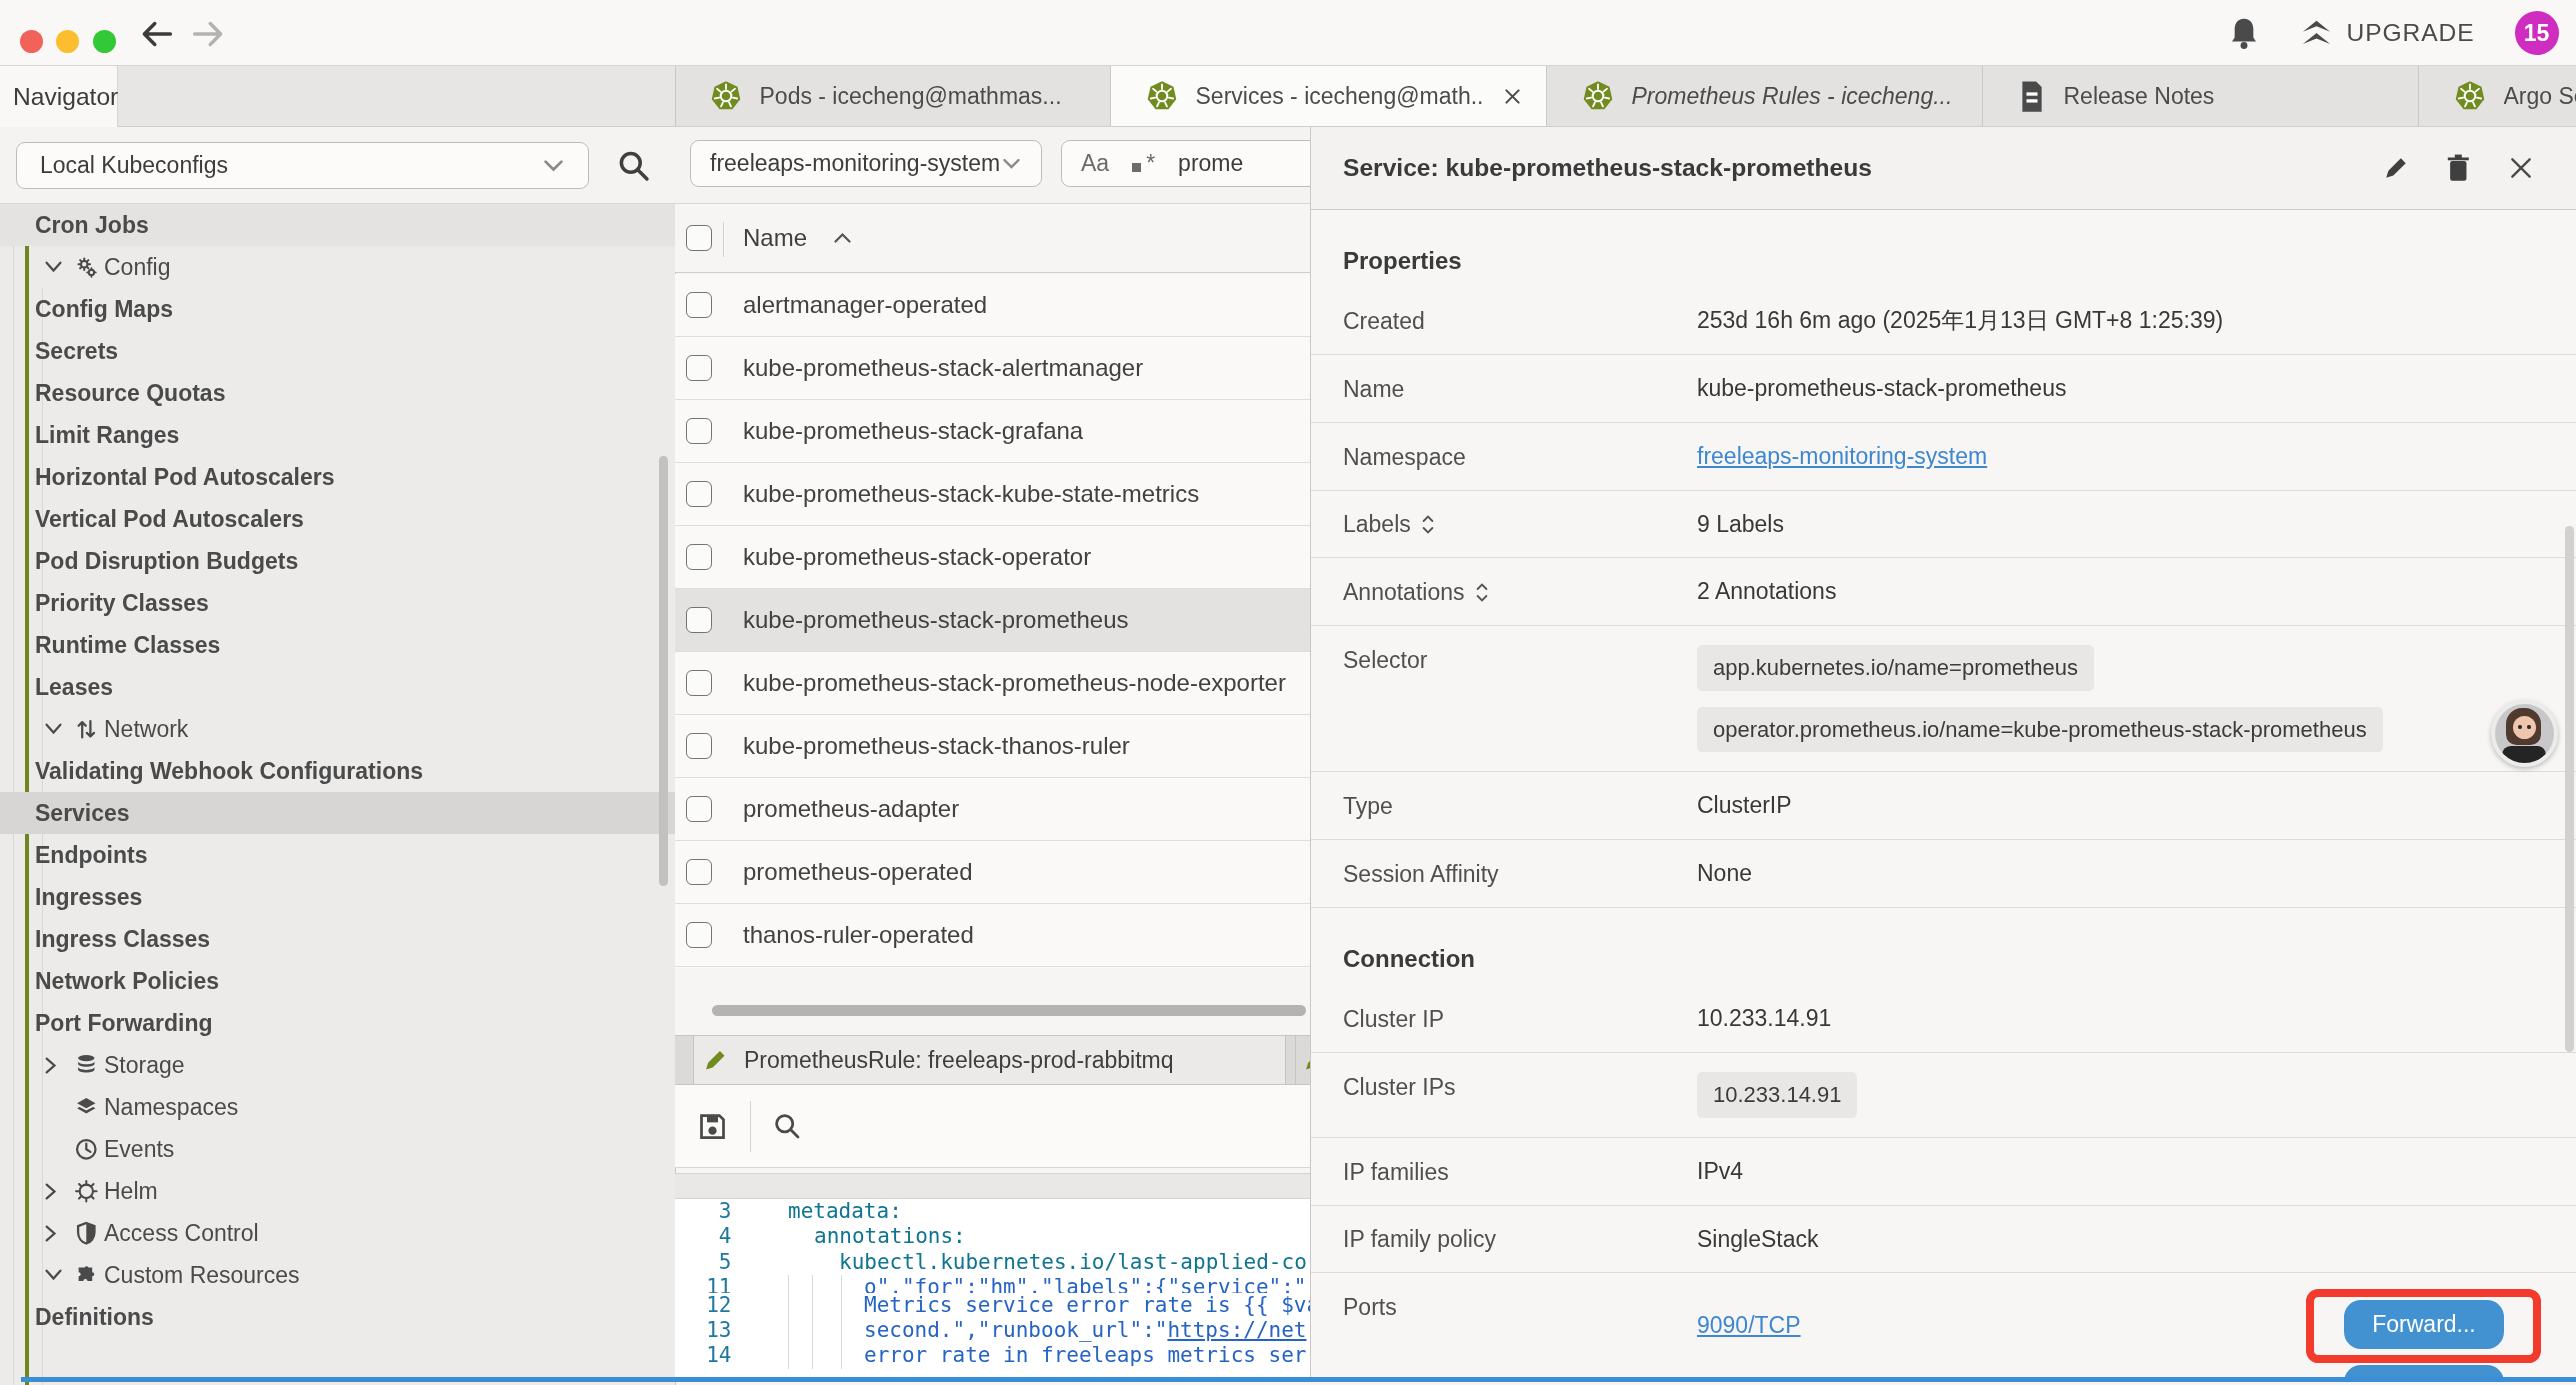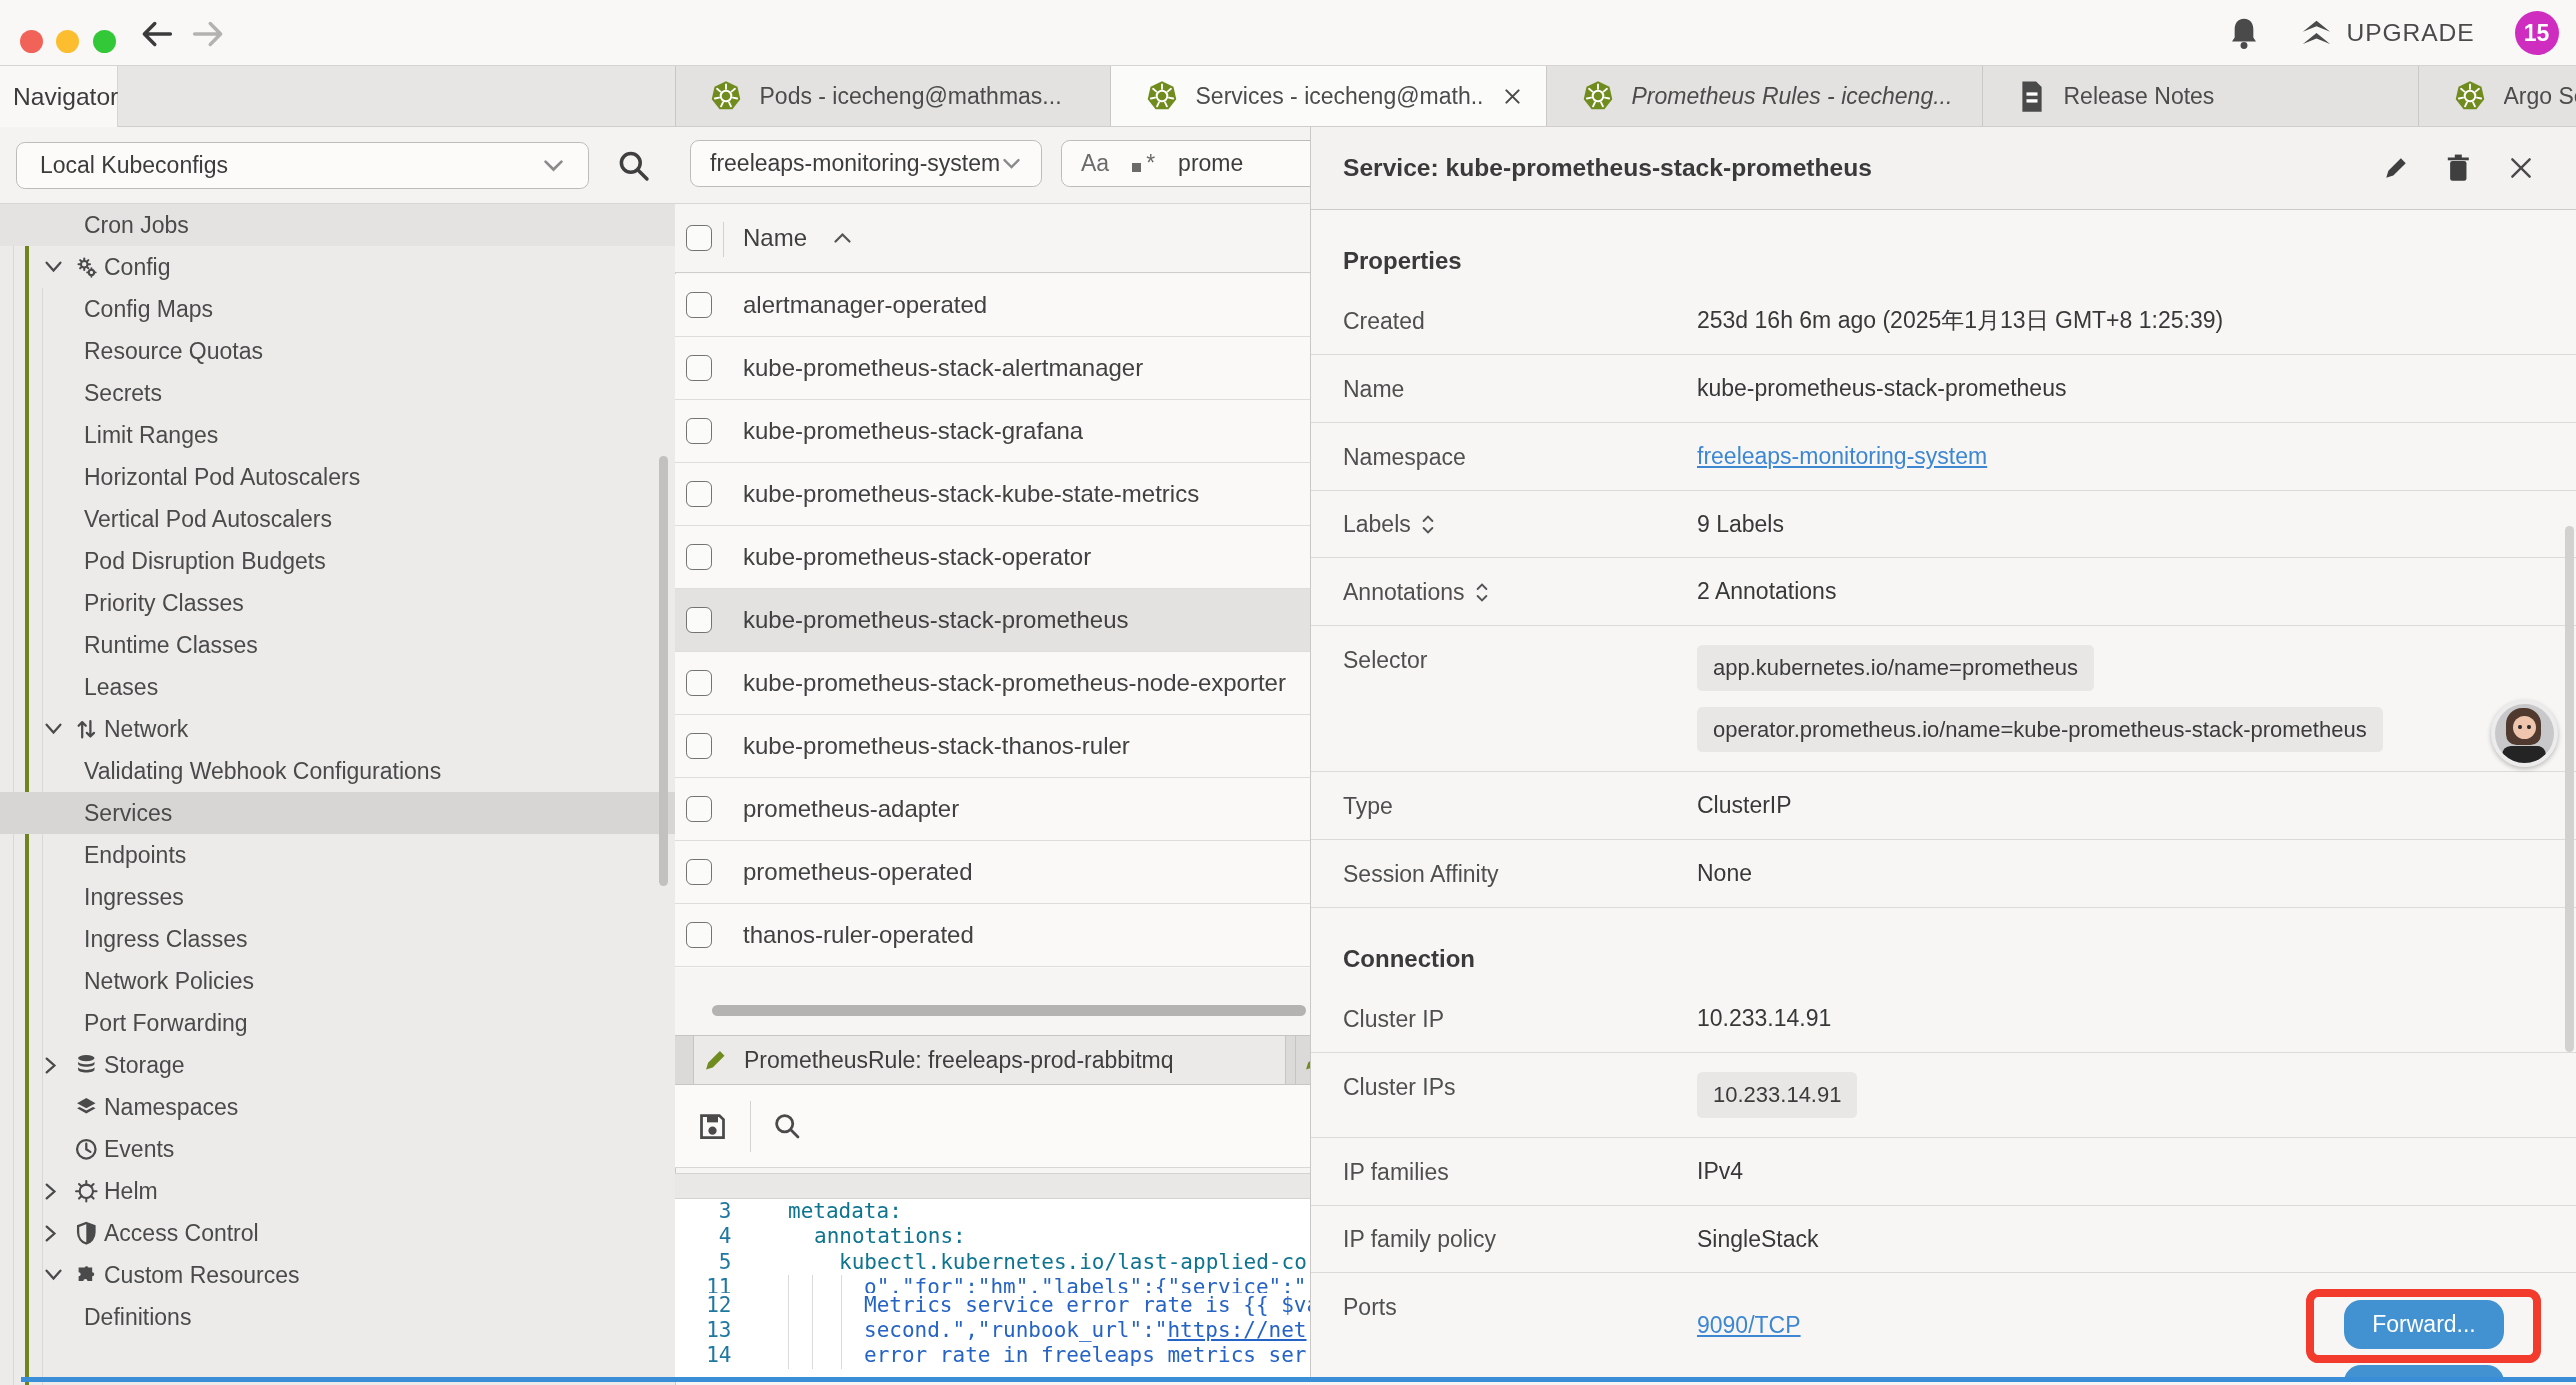--- a/index.html
+++ b/index.html
@@ -35,21 +35,21 @@
   .lp-toolbar { position:absolute; left:0; top:127px; width:675px; height:77px; background:#f4f3f2; border-bottom:0.9px solid #d8d7d6; }
   .kselect { position:absolute; left:16px; top:15px; width:573px; height:47px; background:#fcfbfa; border:0.9px solid #bdbcbb; border-radius:8.8px; display:flex; align-items:center; padding:0 23px; font-size:23px; color:#3c3c3c; }
   .kselect .chev-v { margin-left:auto; }
   .lp-search { position:absolute; left:616px; top:21px; }
 
   .sidebar { position:absolute; left:0; top:204px; width:675px; height:1181px; background:#ecebea; overflow:hidden; }
   .sb-guide1 { position:absolute; left:13px; top:0; bottom:0; width:0.9px; background:#d8d7d6; }
   .sb-accent { position:absolute; left:25.4px; top:0; bottom:0; width:3.5px; background:#6f831f; }
   .sb-guide2 { position:absolute; left:42px; top:84px; bottom:0; width:0.9px; background:#d9d8d7; }
   .side-item { position:relative; height:42px; display:flex; align-items:center; font-size:23px; color:#4a4a4a; white-space:nowrap; cursor:default; }
-  .side-item.child { padding-left:84px; }
+  .side-item.child { padding-left:35px;font-weight:bold; }
   .side-item.group, .side-item.leaf { padding-left:44px; }
   .side-item .chevbox { width:30px; flex:0 0 auto; display:flex; align-items:center; }
   .side-item.leaf .chevbox { visibility:hidden; }
   .side-item .iconbox { width:30px; flex:0 0 auto; display:flex; align-items:center; }
   .side-item.selected { background:#d8d6d5; }
   .side-item.highlight { background:#e4e3e2; }
   .sb-scroll { position:absolute; left:659px; top:252px; width:8.8px; height:430px; background:#c2c1c0; border-radius:4.4px; }
 
   .vdivider { position:absolute; left:675px; top:66px; width:0.9px; height:1320px; background:#c9c8c7; }
 
@@ -334,26 +334,26 @@
           <span class="side-label">Config</span>
         </div>
 
         <div class="side-item child">
 
           <span class="side-label">Config Maps</span>
         </div>
 
         <div class="side-item child">
 
+          <span class="side-label">Secrets</span>
+        </div>
+
+        <div class="side-item child">
+
           <span class="side-label">Resource Quotas</span>
-        </div>
-
-        <div class="side-item child">
-
-          <span class="side-label">Secrets</span>
         </div>
 
         <div class="side-item child">
 
           <span class="side-label">Limit Ranges</span>
         </div>
 
         <div class="side-item child">
 
           <span class="side-label">Horizontal Pod Autoscalers</span>

